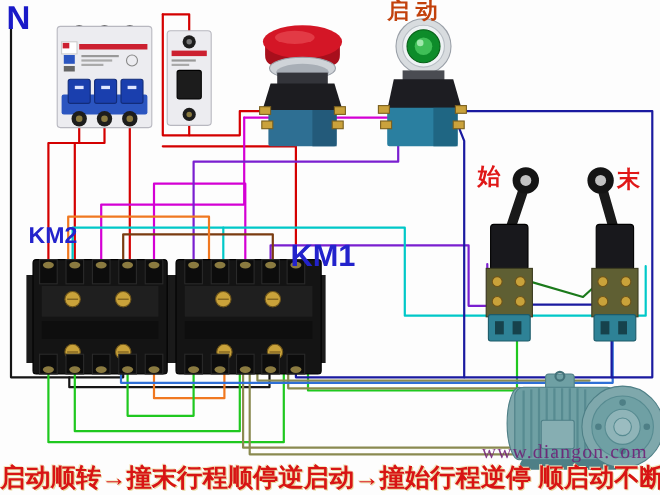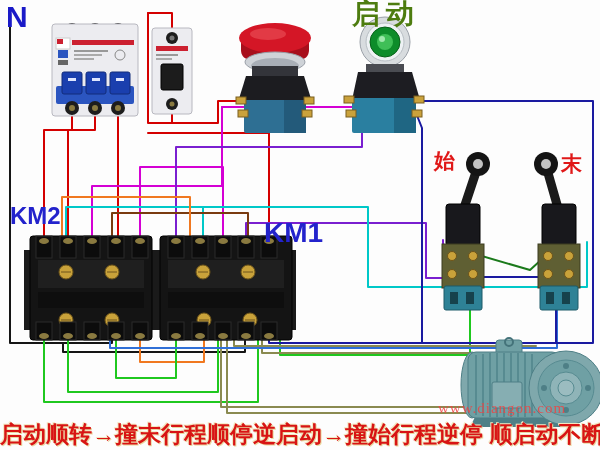--- a/index.html
+++ b/index.html
@@ -1,28 +1,28 @@
 <!DOCTYPE html>
 <html><head>
 <meta charset="utf-8">
 <style>
   html,body{margin:0;padding:0;background:#dcdcdc;}
   #stage{position:relative;width:600px;height:450px;background:#fdfdfd;overflow:hidden;
          font-family:"Liberation Sans","DejaVu Sans",sans-serif;}
   .lab{position:absolute;font-weight:bold;line-height:1;white-space:nowrap;}
   #lab-n{left:6px;top:2px;font-size:30px;color:#1a1ac8;}
-  #lab-start{left:352px;top:0px;font-size:28px;color:#4d7c0f;letter-spacing:6px;}
-  #lab-km2{left:10px;top:204px;font-size:24px;color:#2323cc;text-align:right;}
+  #lab-start{left:352px;top:0px;font-size:20px;color:#c2410c;letter-spacing:6px;}
+  #lab-km2{left:26px;top:204px;font-size:21px;color:#2323cc;text-align:right;}
   #lab-km1{left:264px;top:219px;font-size:28px;color:#2323cc;}
   #lab-shi{left:434px;top:150px;font-size:21px;color:#e01818;}
   #lab-mo{left:561px;top:153px;font-size:21px;color:#e01818;}
   #caption{position:absolute;left:0px;top:419px;width:600px;font-size:23px;font-weight:bold;
            color:#d81414;white-space:nowrap;letter-spacing:0px;
            text-shadow:1px 1px 0 #e9d9a2, -1px -1px 0 #f3e7c0;}
-  #watermark{position:absolute;left:438px;top:400px;font-size:15px;color:#ef4444;opacity:.85;
+  #watermark{position:absolute;left:438px;top:400px;font-size:18px;color:#701a75;opacity:.85;
              font-family:"Liberation Serif","DejaVu Serif",serif;letter-spacing:1px;}
   svg{position:absolute;left:0;top:0;}
 </style>
 </head>
 <body>
 
 <div id="stage">
 
 <svg width="600" height="450" viewBox="0 0 600 450">
 

